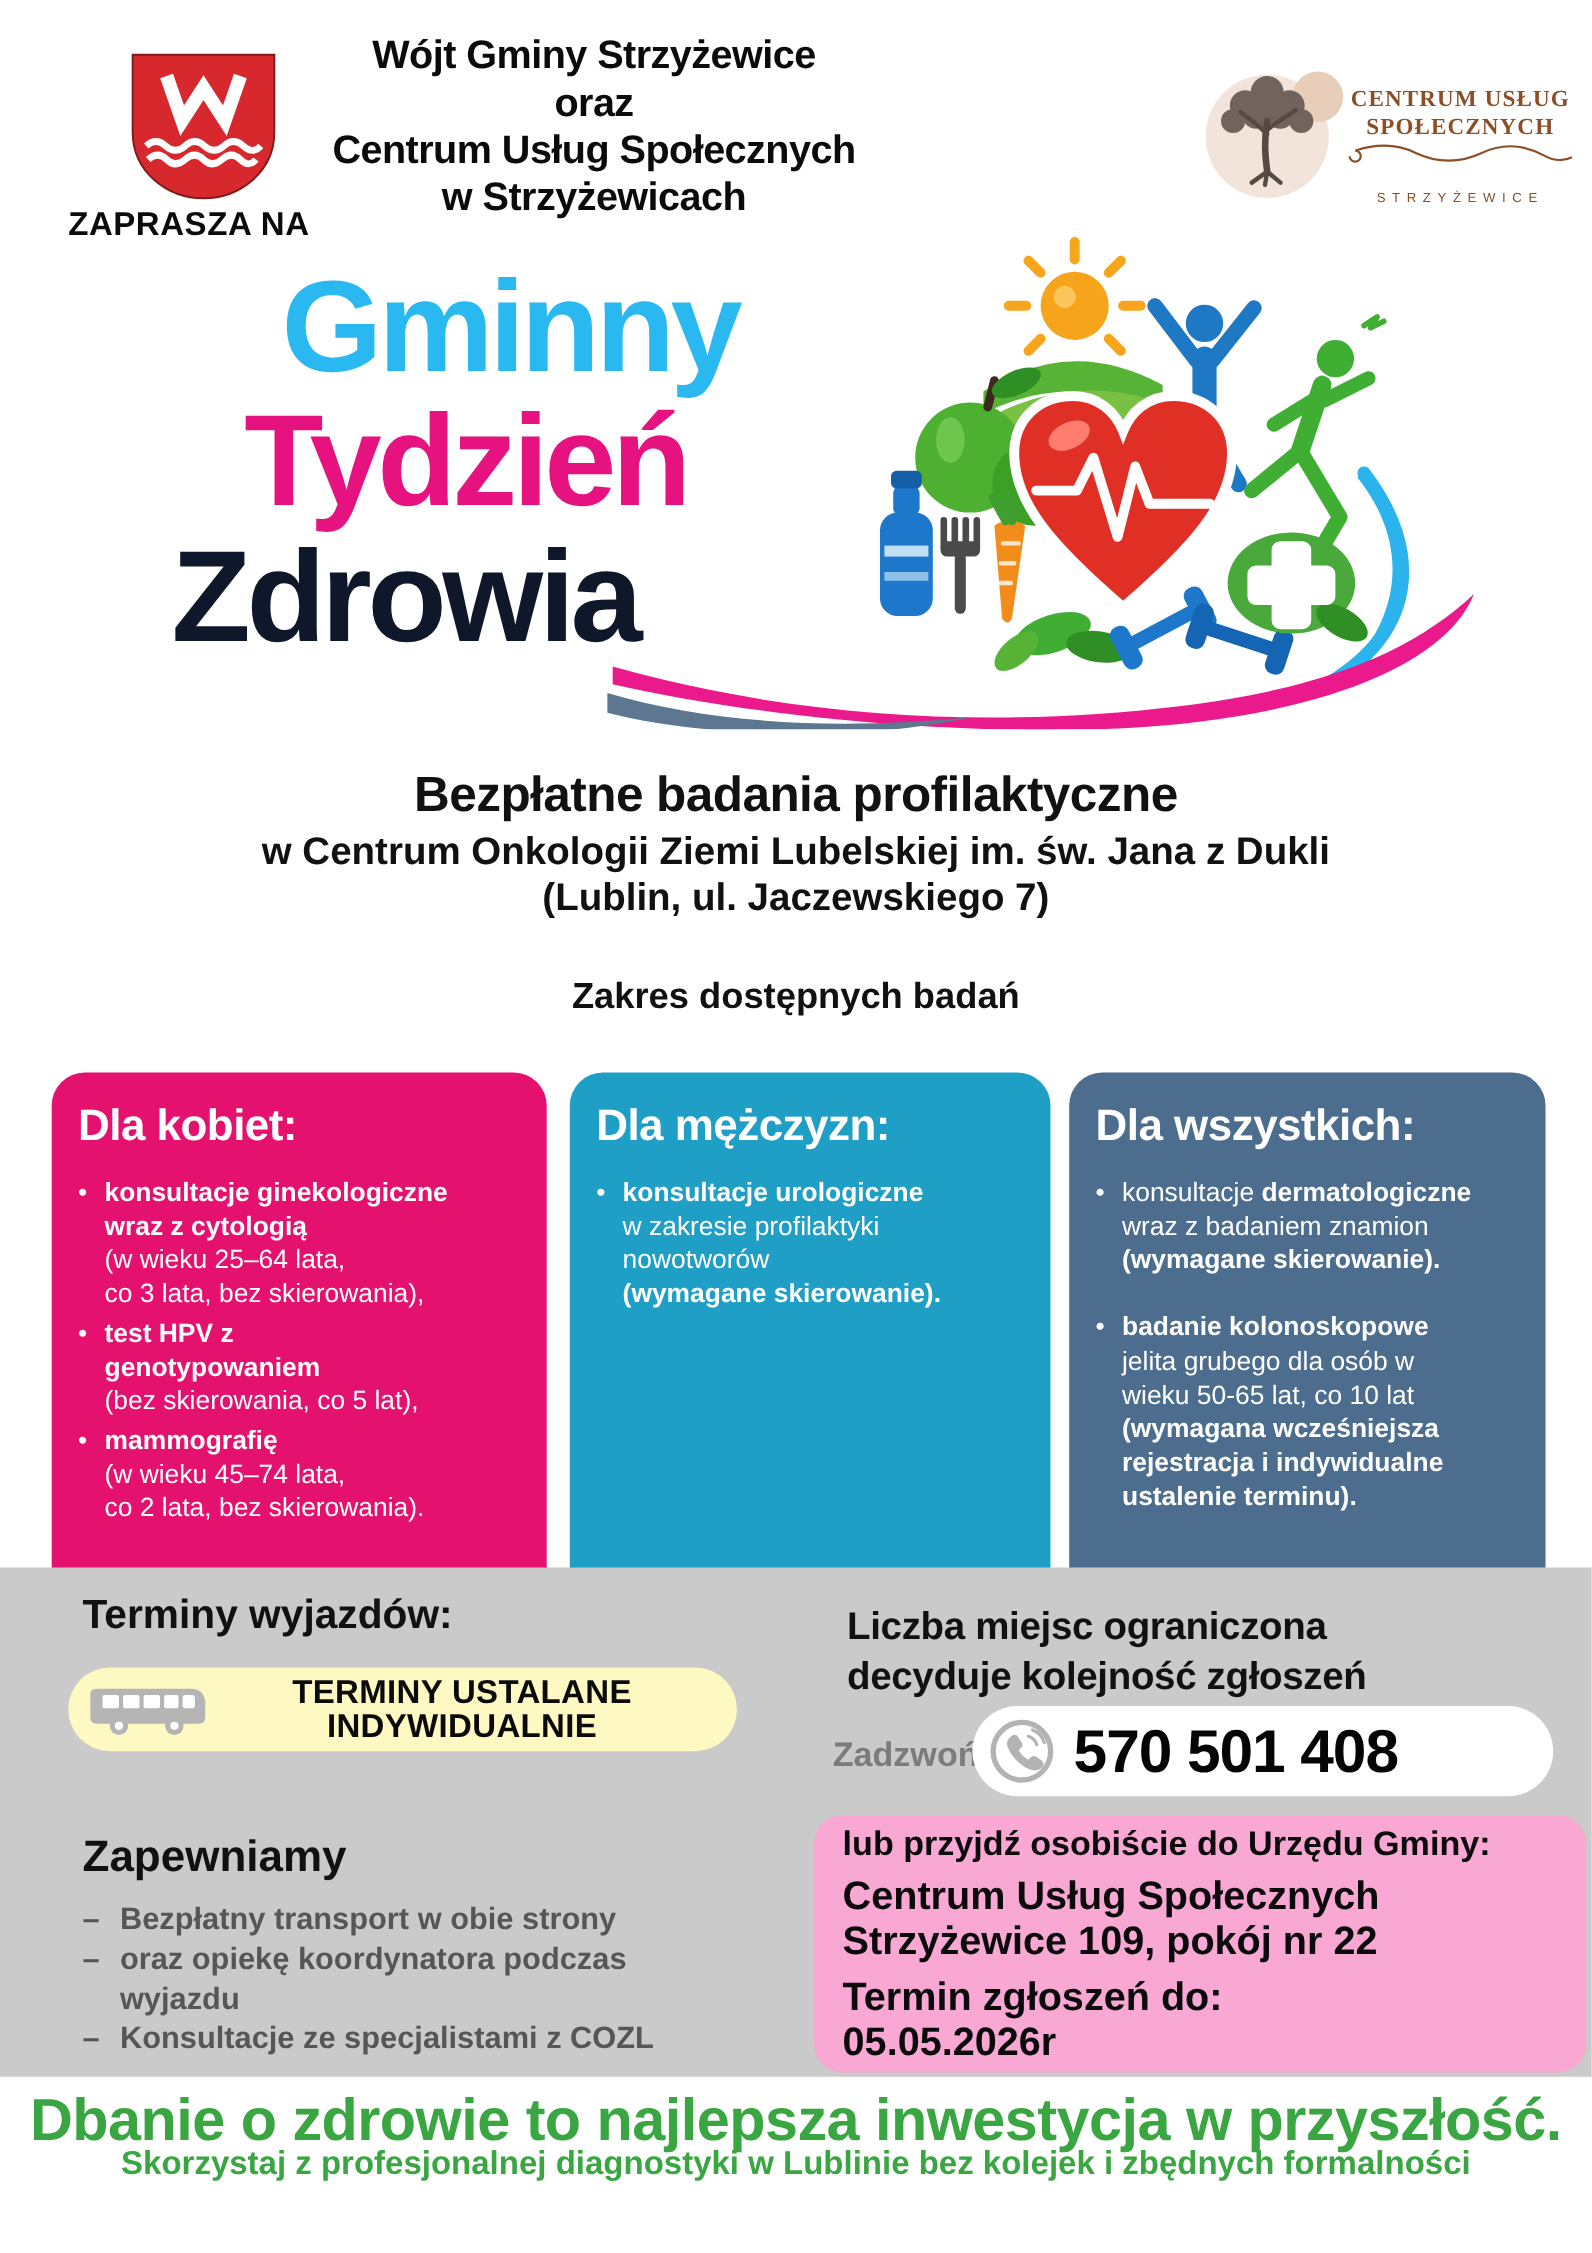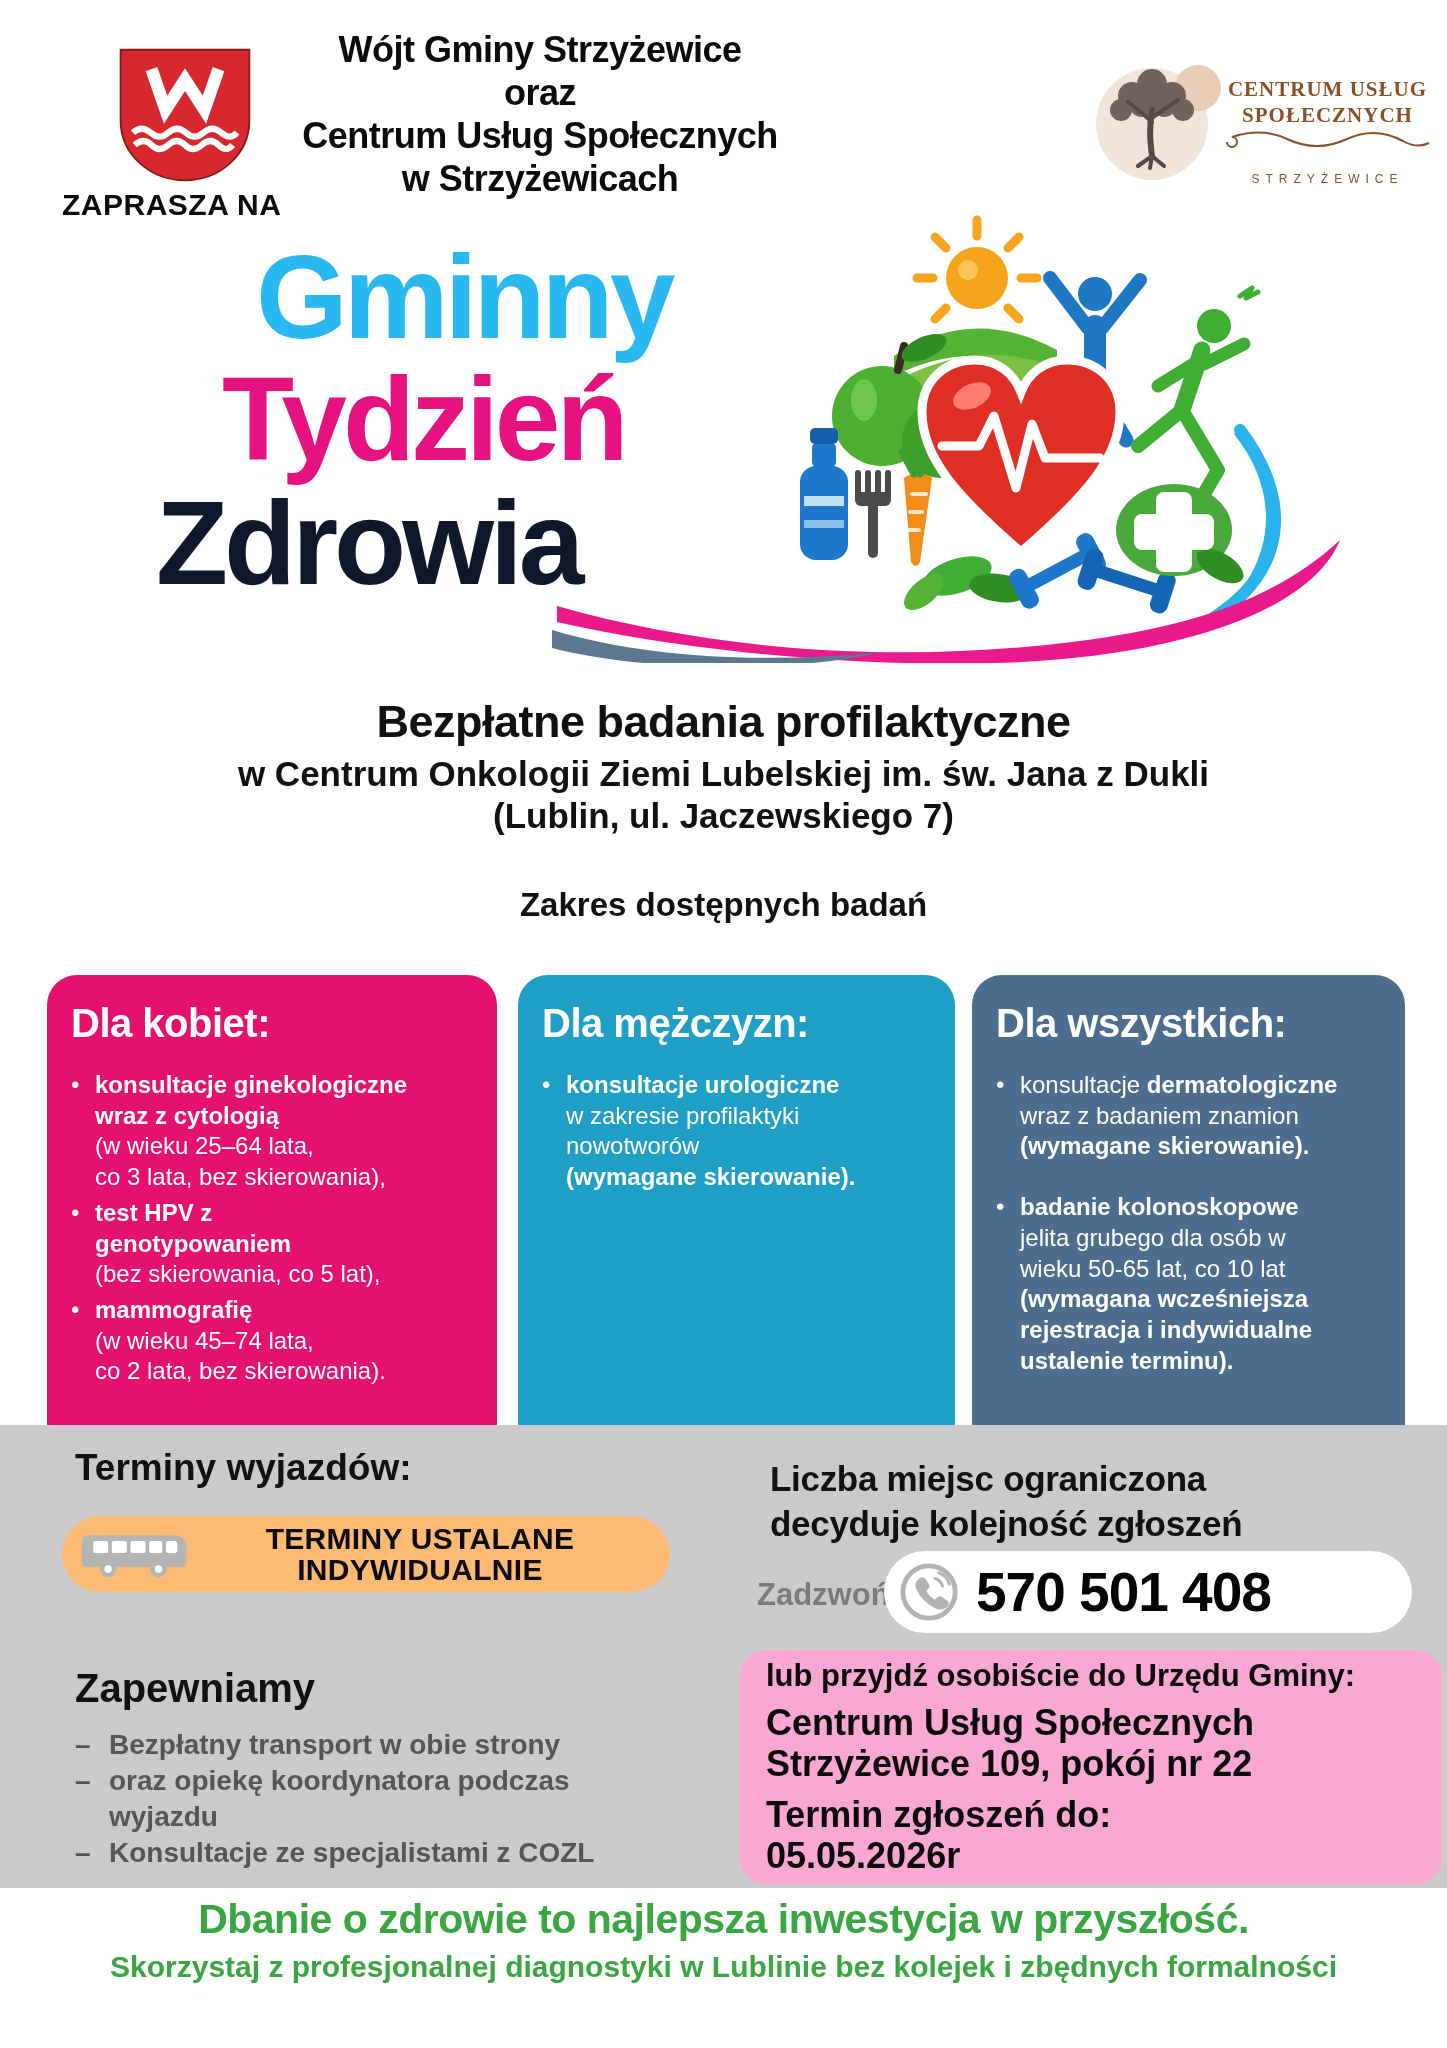--- a/index.html
+++ b/index.html
@@ -37,39 +37,39 @@
   .box3{left:972px;width:433px;}
   .box h2{margin:0 0 24px 0;font-size:40px;font-weight:800;letter-spacing:-.5px;}
   .brow{display:flex;font-size:24px;line-height:1.28;margin-bottom:5px;}
   .box3 .brow{margin-bottom:30px;}
   .dot{width:24px;flex:none;}
   .bb{font-weight:800;}
 
   
   .gray{left:0;top:1425px;width:1447px;height:463px;background:#cacaca;}
   .dep-title{left:75px;top:1447px;font-size:37px;font-weight:800;}
-  .bus-pill{left:62px;top:1516px;width:608px;height:76px;background:#fdba74;border-radius:38px;display:flex;align-items:center;}
+  .bus-pill{left:62px;top:1516px;width:608px;height:76px;background:#fef9c3;border-radius:38px;display:flex;align-items:center;}
   .bus-pill svg{margin-left:20px;flex:none;}
   .bus-text{flex:1;text-align:center;font-size:30px;font-weight:800;line-height:31px;letter-spacing:.3px;padding-right:24px;color:#0b0b0b;}
   .zap-title{left:75px;top:1666px;font-size:40px;font-weight:800;}
   .provide{left:75px;top:1727px;width:600px;font-size:28px;font-weight:700;color:#565656;line-height:36px;}
   .ditem{display:flex;}
   .dash{width:34px;flex:none;}
   .limit{left:770px;top:1456px;font-size:35px;font-weight:800;line-height:45px;letter-spacing:-.3px;}
   .call-label{left:757px;top:1577px;font-size:31px;font-weight:800;color:#7b7b7b;}
   .phone-pill{left:884px;top:1551px;width:528px;height:82px;background:#fff;border-radius:41px;display:flex;align-items:center;}
   .phone-pill svg{margin-left:14px;flex:none;}
   .phone-num{margin-left:16px;font-size:55px;font-weight:800;letter-spacing:-1px;color:#050505;}
   .visit{left:740px;top:1650px;width:702px;height:234px;background:#f9a8d4;border-radius:26px;padding:8px 26px;box-sizing:border-box;color:#0b0b0b;}
   .v1{font-size:31px;font-weight:800;margin-bottom:8px;}
   .v2{font-size:36px;font-weight:700;line-height:41px;}
   .vt{margin-top:10px;}
 
   
-  .g1{top:1896px;font-size:41px;font-weight:800;color:#3aa641;letter-spacing:-.5px;}
+  .g1{top:1896px;font-size:54px;font-weight:800;color:#3aa641;letter-spacing:-.5px;}
   .g2{top:1950px;font-size:30px;font-weight:800;color:#3aa641;}
 </style>
 </head>
 <body>
 
 <div>
 
   <svg class="abs crest" viewBox="0 0 170 160">
     <path d="M12,6 H158 V86 C158,127 122,154 85,154 C48,154 12,127 12,86 Z" fill="#d7282e" stroke="#7e1b1b" stroke-width="2"></path>
     <path d="M47,28 L63,74 L85,40 L107,74 L123,28" fill="none" stroke="#fff" stroke-width="14"></path>

